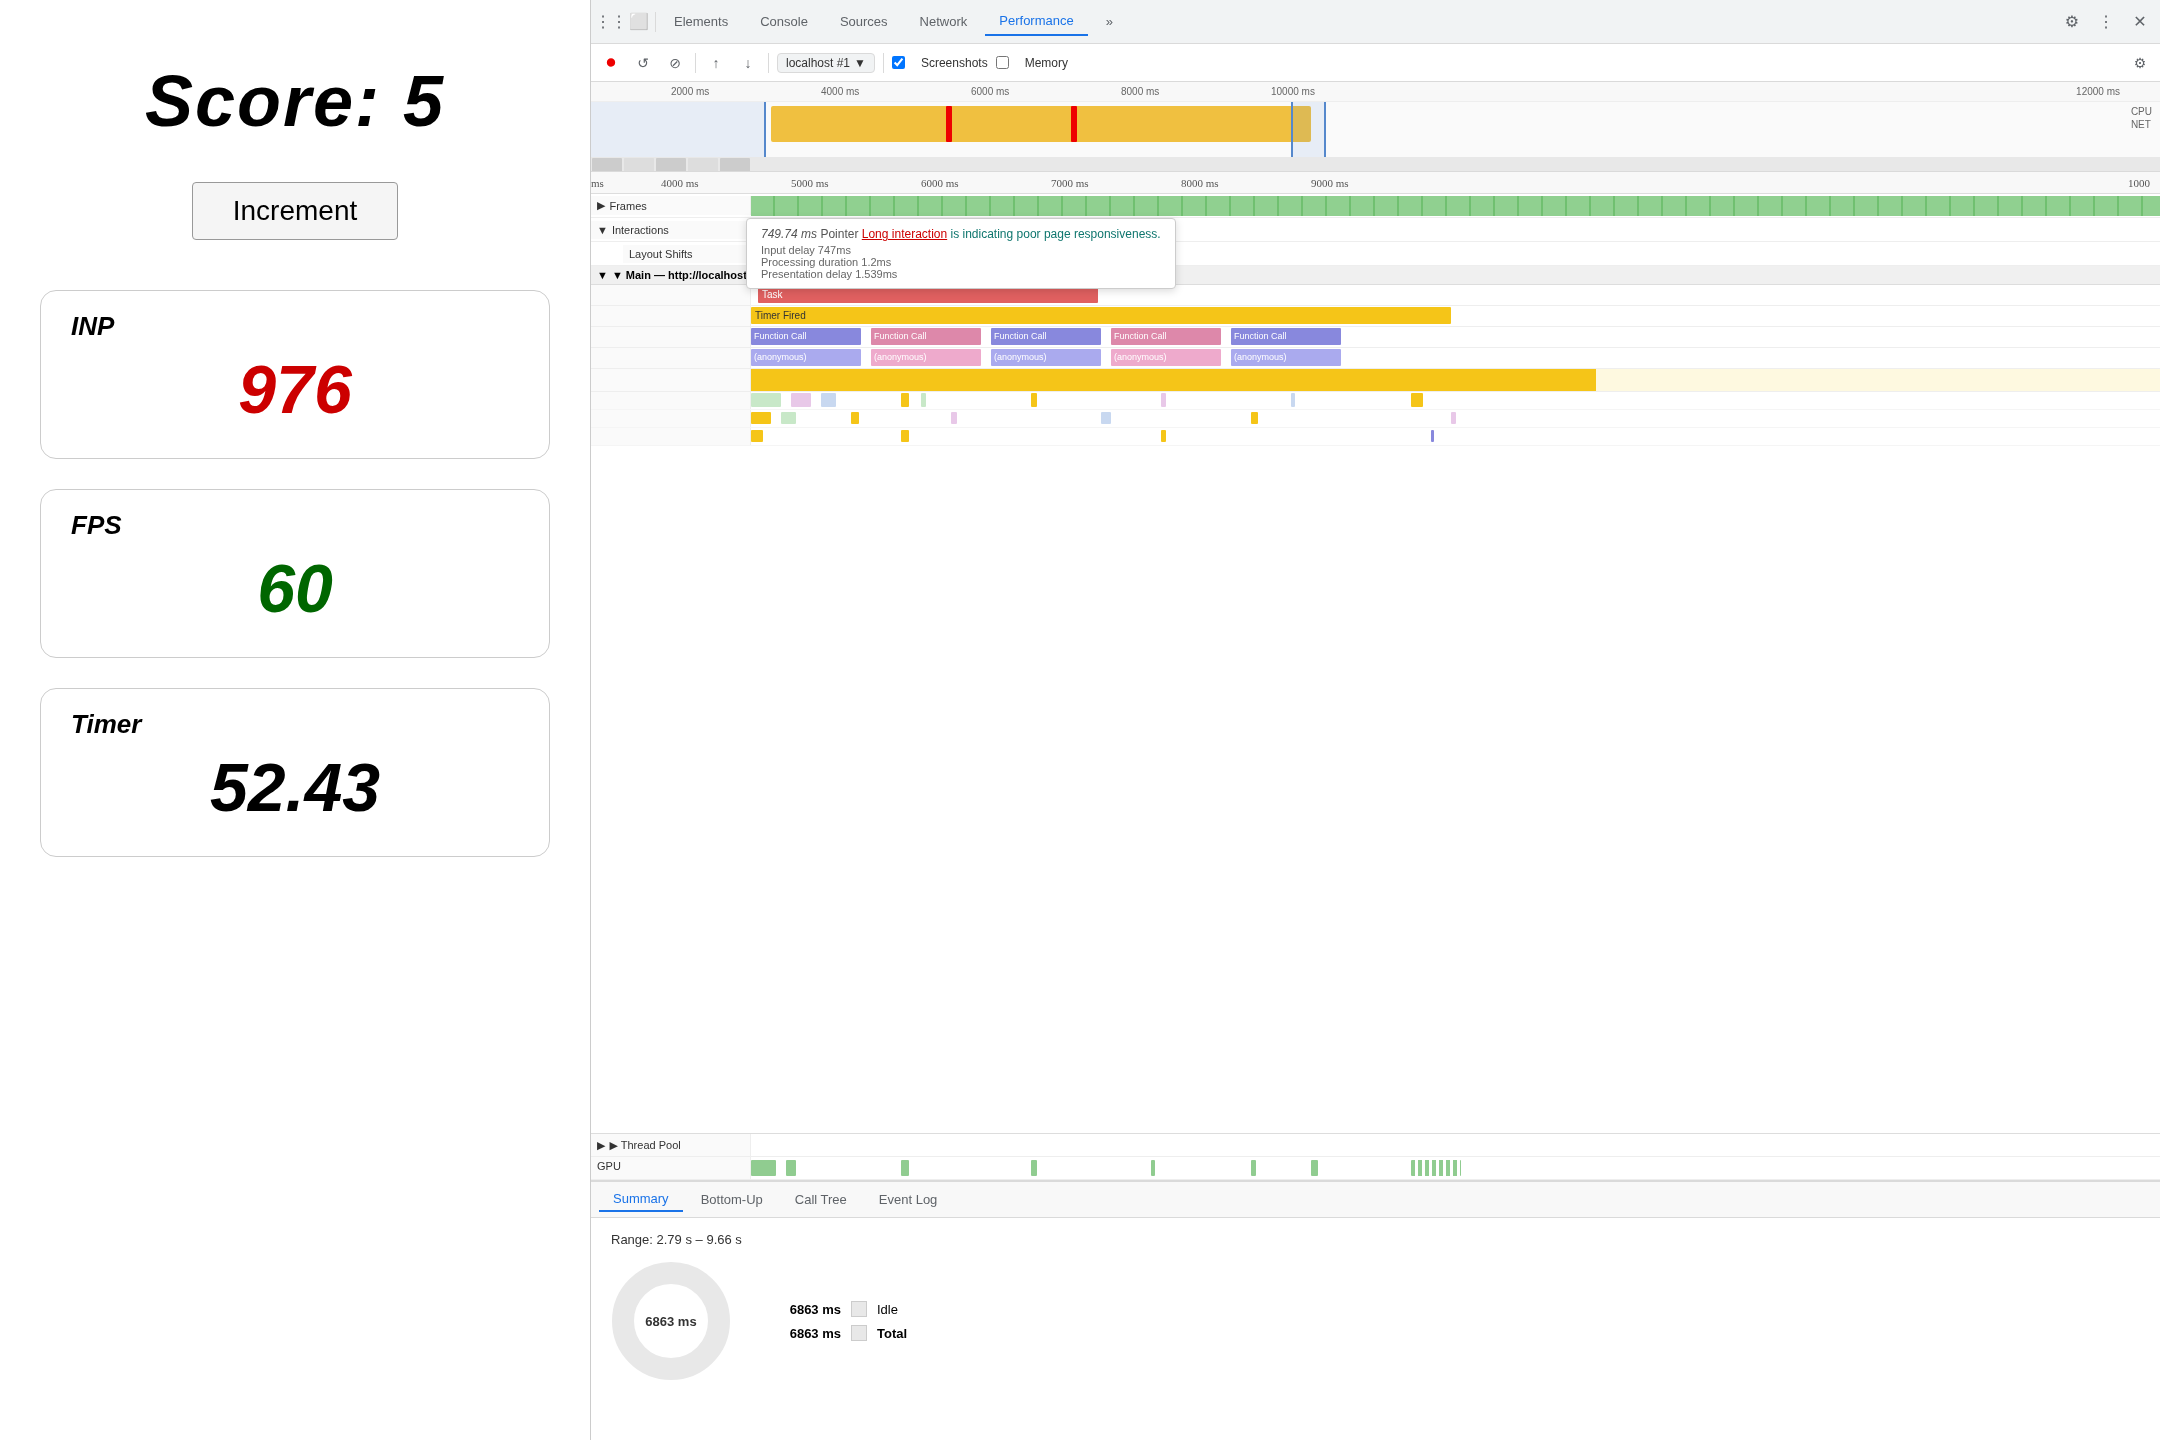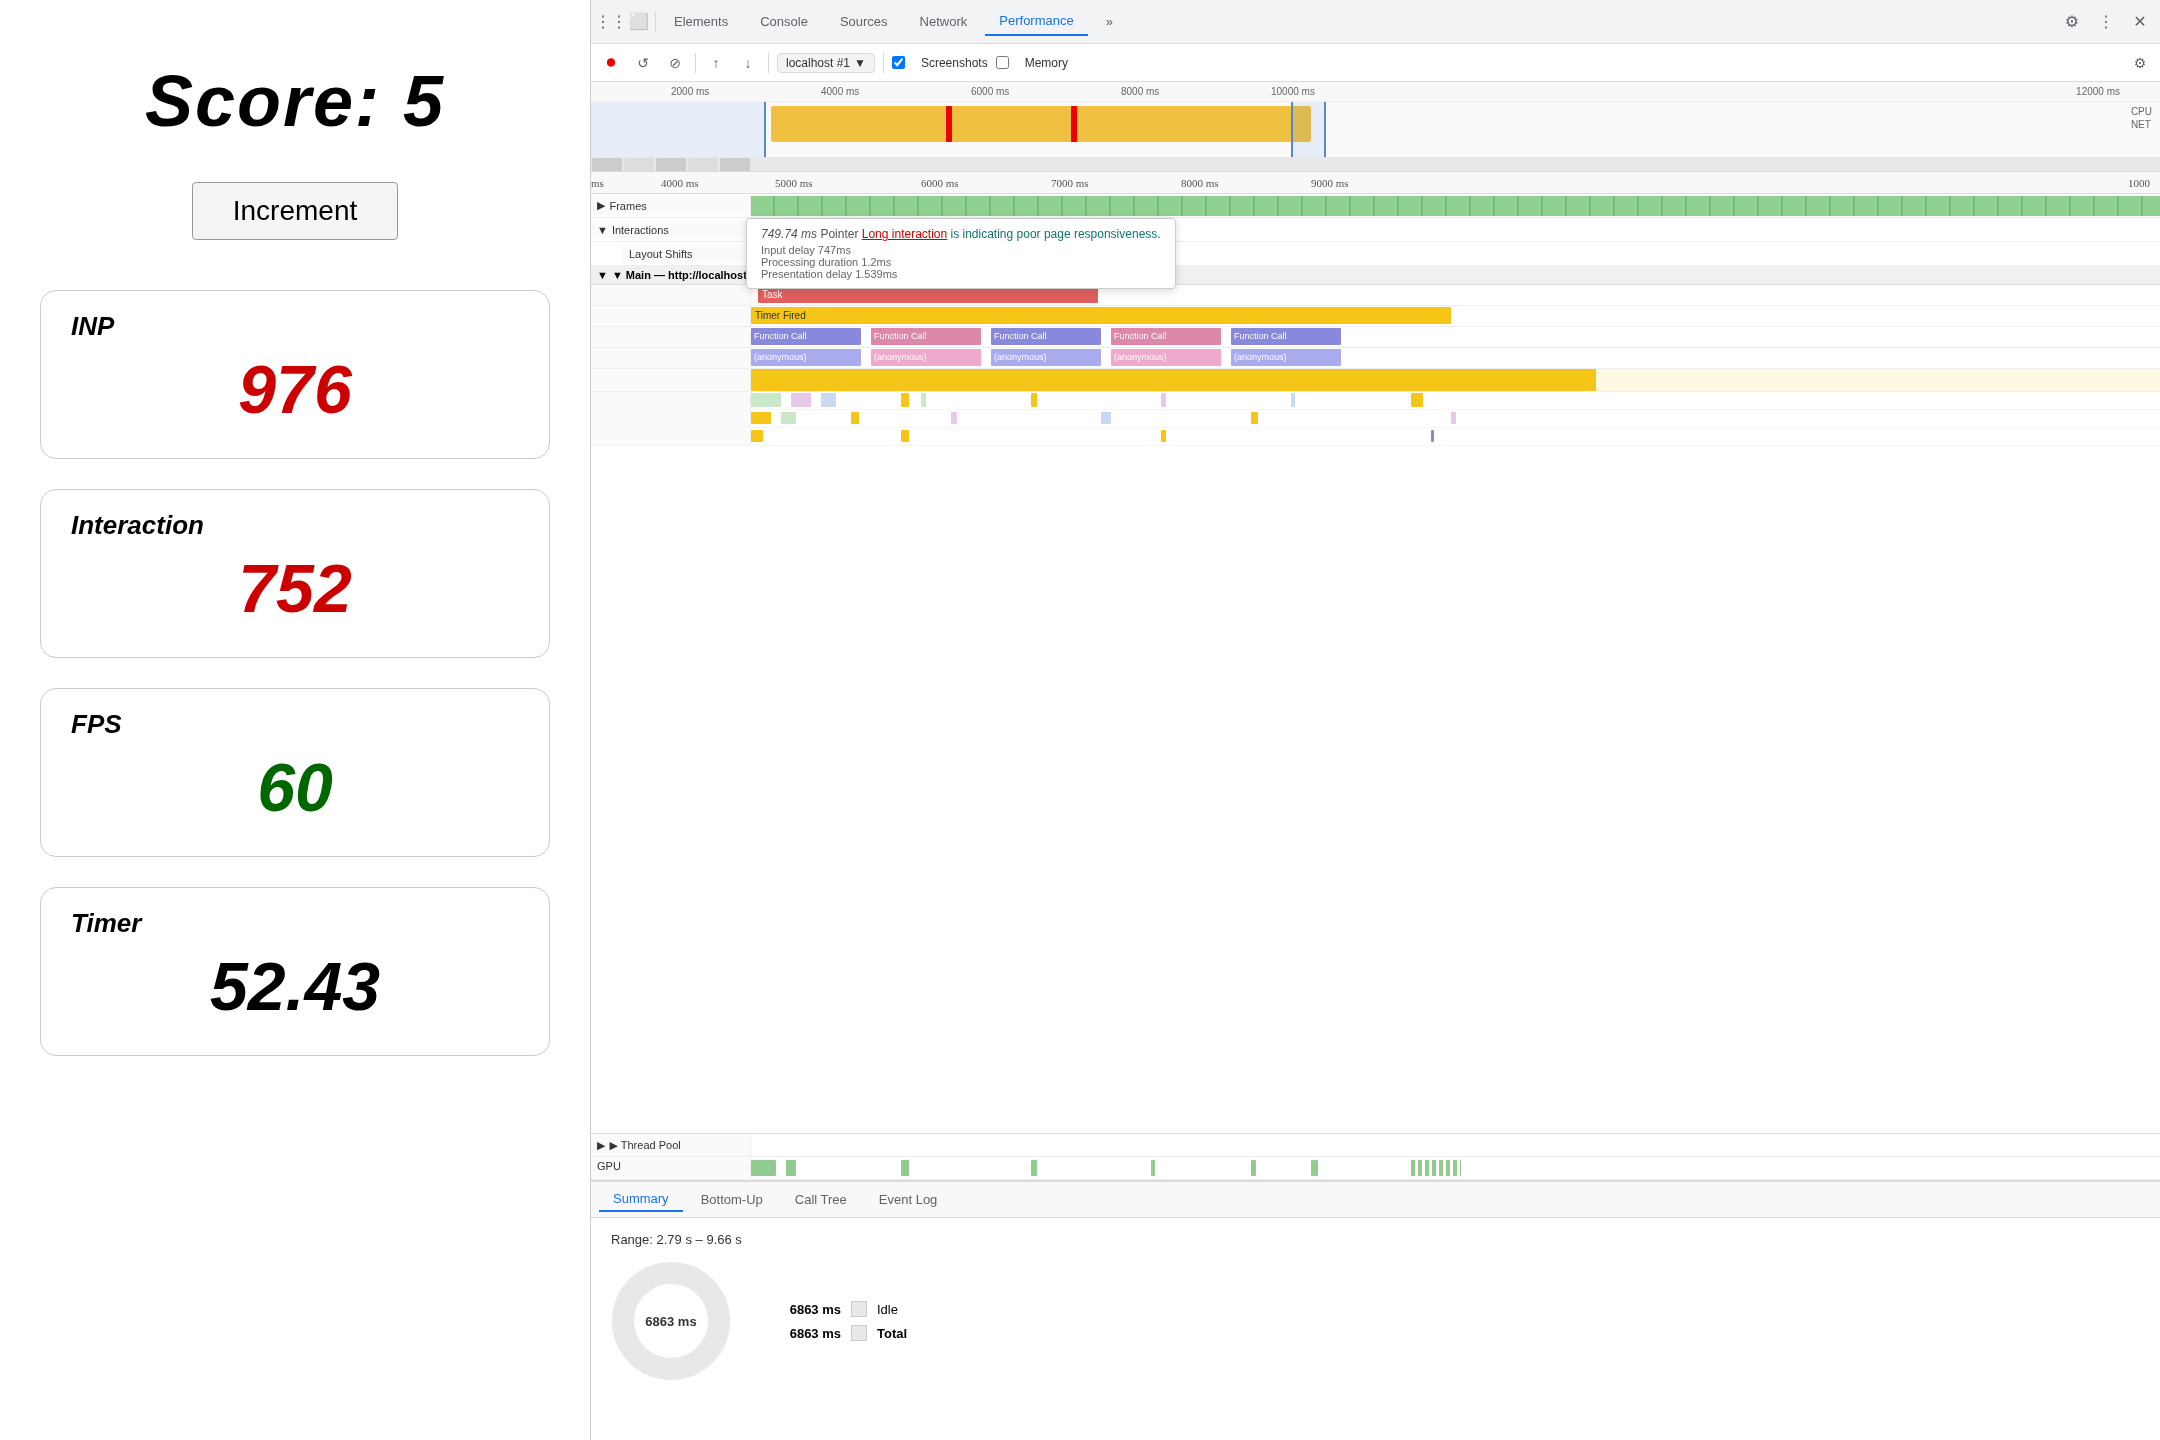--- a/index.html
+++ b/index.html
@@ -383,24 +383,20 @@
 
 <div class="left-panel">
   <div class="score-title">Score:  5</div>
   <button class="increment-btn">Increment</button>
 
   <div class="metric-card">
     <span class="metric-label">INP</span>
     <span class="metric-value red">976</span>
   </div>
 
-  <div class="metric-card">
-    <span class="metric-label">Interaction</span>
-    <span class="metric-value red">752</span>
-  </div>
 
   <div class="metric-card">
     <span class="metric-label">FPS</span>
     <span class="metric-value green">60</span>
   </div>
 
   <div class="metric-card">
     <span class="metric-label">Timer</span>
     <span class="metric-value black">52.43</span>
   </div>
@@ -483,21 +479,21 @@
         <div style="width:30px; height:14px; background:#ccc; border-radius:1px; flex-shrink:0;"></div>
       </div>
     </div>
   </div>
 
   <div class="timeline-main" style="flex:1; overflow:hidden; display:flex; flex-direction:column;">
 
     <div class="time-ruler-detail" style="position:relative; height:22px; background:#f8f8f8; border-bottom:1px solid #ddd; font-size:11px; color:#555;font-family:Liberation Serif, serif;">
       <span style="left:0px;">ms</span>
       <span style="position:absolute; left:70px;">4000 ms</span>
-      <span style="position:absolute; left:184px;">5000 ms</span>
+      <span style="position:absolute; left:200px;">5000 ms</span>
       <span style="position:absolute; left:330px;">6000 ms</span>
       <span style="position:absolute; left:460px;">7000 ms</span>
       <span style="position:absolute; left:590px;">8000 ms</span>
       <span style="position:absolute; left:720px;">9000 ms</span>
       <span style="position:absolute; right:10px;">1000</span>
     </div>
 
     <div class="track-row frames-row" style="height:24px; display:flex; align-items:center; border-bottom:1px solid #eee;">
       <div class="track-label" style="width:160px; min-width:160px; font-size:11px; color:#333; padding:3px 6px; background:#fafafa; border-right:1px solid #eee; display:flex; align-items:center; gap:4px;">
         <span>▶</span>

